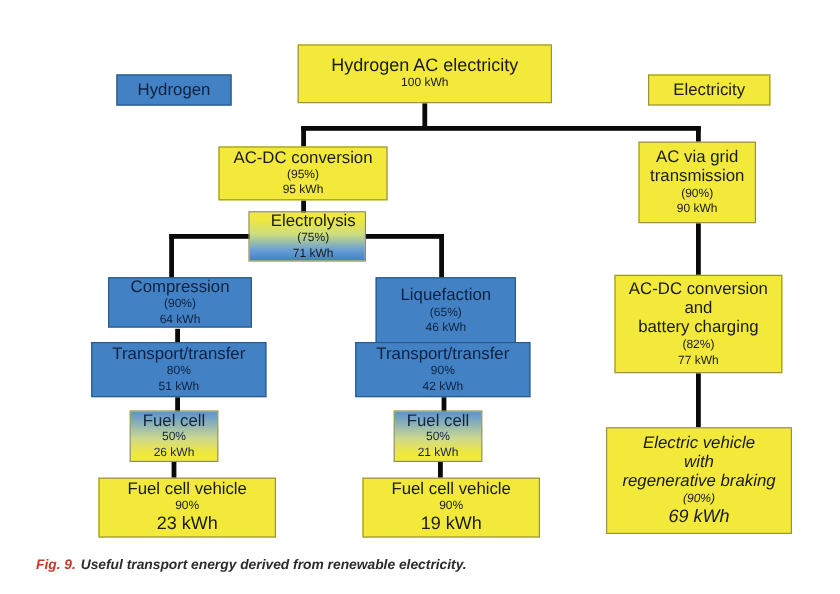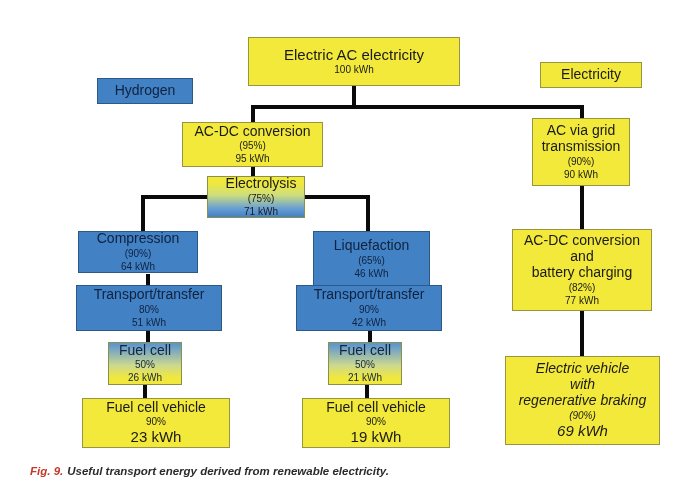--- a/index.html
+++ b/index.html
@@ -16,25 +16,25 @@
   .blue   { background:#4281c3; border:1px solid #2a5a85; color:#0f2240; }
   .grad-yb { background:linear-gradient(to bottom, #f0e83c 14%, #cede7c 45%, #6aa0d4 78%, #4281c3 100%); border:1px solid #8a9048;padding-left:10px; }
   .grad-by { background:linear-gradient(to bottom, #5f97cf 4%, #cdd98e 55%, #f0e83c 85%); border:1px solid #8a9048; color:#122440; }
   .t  { font-size:14px; line-height:1.12; white-space:pre-line; }
   .xl { font-size:15px; }
   .s  { font-size:10px; line-height:1.3; }
   .big { font-size:15px; line-height:1.2; }
   .conn { position:absolute; background:#0a0a0a; }
 
   #n-renewable    { left:248px; top:37px;  width:212px; height:49px; }
-  #n-hydrogen     { left:97px;  top:62px;  width:96px;  height:26px;margin-top:16px; }
+  #n-hydrogen     { left:97px;  top:62px;  width:96px;  height:26px; }
   #n-electricity  { left:540px; top:62px;  width:102px; height:26px; }
   #n-acdc         { left:182px; top:122px; width:141px; height:45px; }
   #n-electrolysis { left:207px; top:176px; width:98px;  height:42px; }
-  #n-compression  { left:78px;  top:231px; width:120px; height:42px; }
+  #n-compression  { left:90px;  top:231px; width:120px; height:42px; }
   #n-liquefaction { left:313px; top:231px; width:117px; height:56px; }
   #n-transport1   { left:76px;  top:285px; width:146px; height:46px; }
   #n-transport2   { left:296px; top:285px; width:146px; height:46px; }
   #n-fuelcell1    { left:108px; top:342px; width:74px;  height:43px; }
   #n-fuelcell2    { left:328px; top:342px; width:74px;  height:43px; }
   #n-fcv1         { left:82px;  top:398px; width:148px; height:50px; }
   #n-fcv2         { left:302px; top:398px; width:148px; height:50px; }
   #n-grid         { left:532px; top:118px; width:98px;  height:68px; }
   #n-battery      { left:512px; top:229px; width:140px; height:82px; }
   #n-ev           { left:505px; top:356px; width:155px; height:89px;font-style:italic; }
@@ -85,21 +85,21 @@
 <div class="conn" id="c-batt-ev"></div>
 
 <div class="node blue" id="n-hydrogen">
   <div class="t">Hydrogen</div>
 </div>
 <div class="node yellow" id="n-electricity">
   <div class="t">Electricity</div>
 </div>
 
 <div class="node yellow" id="n-renewable">
-  <div class="t xl">Electric AC electricity</div>
+  <div class="t xl">Hydrogen AC electricity</div>
   <div class="s">100 kWh</div>
 </div>
 
 <div class="node yellow" id="n-acdc">
   <div class="t">AC-DC conversion</div>
   <div class="s">(95%)</div>
   <div class="s">95 kWh</div>
 </div>
 
 <div class="node grad-yb" id="n-electrolysis">

